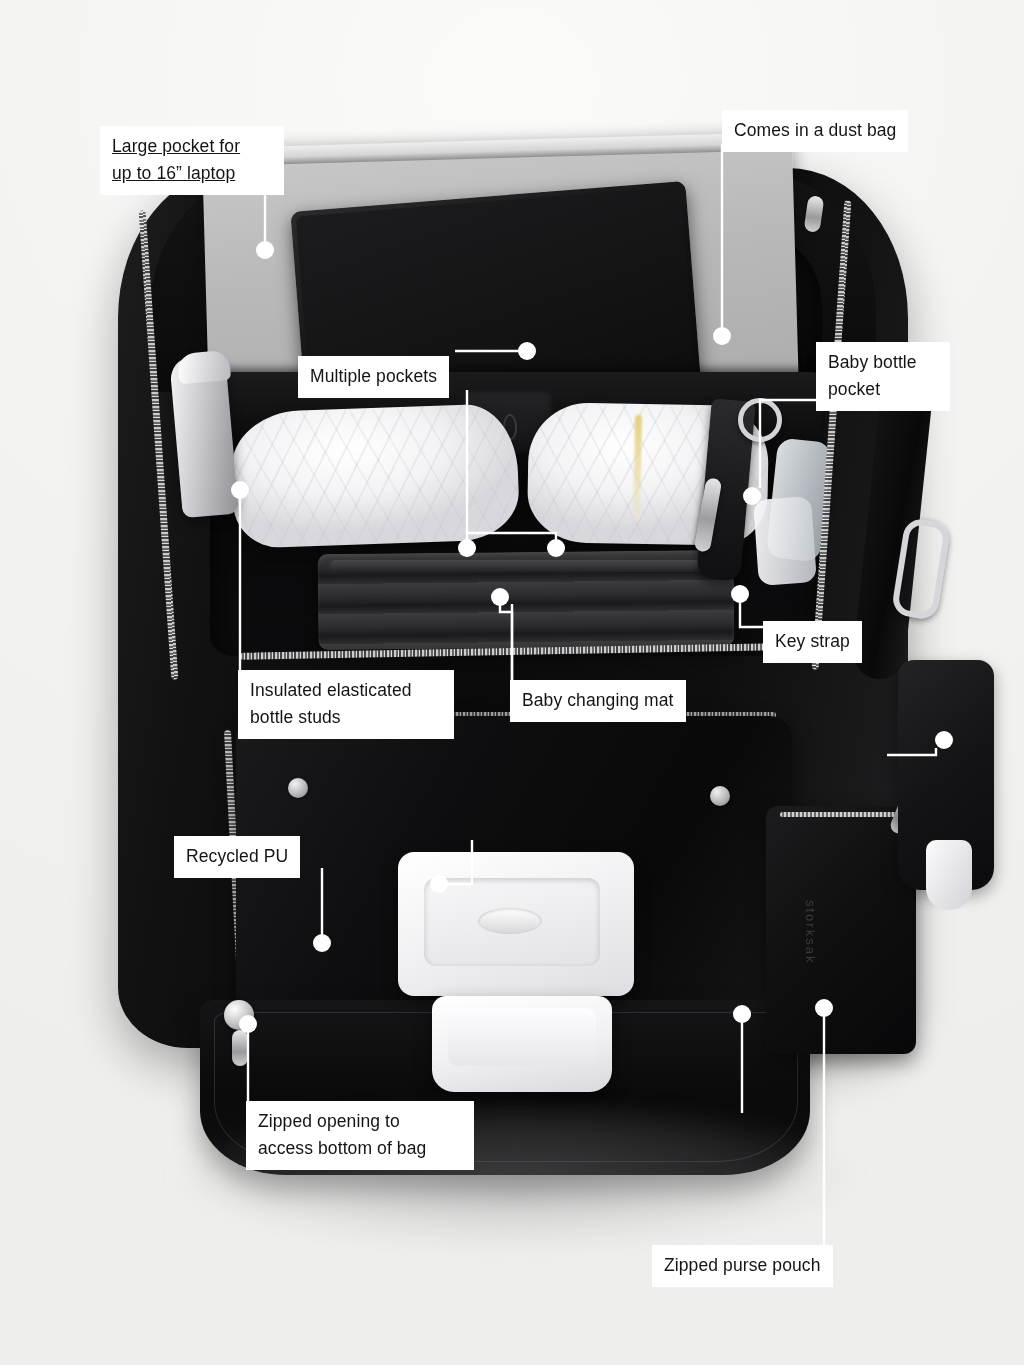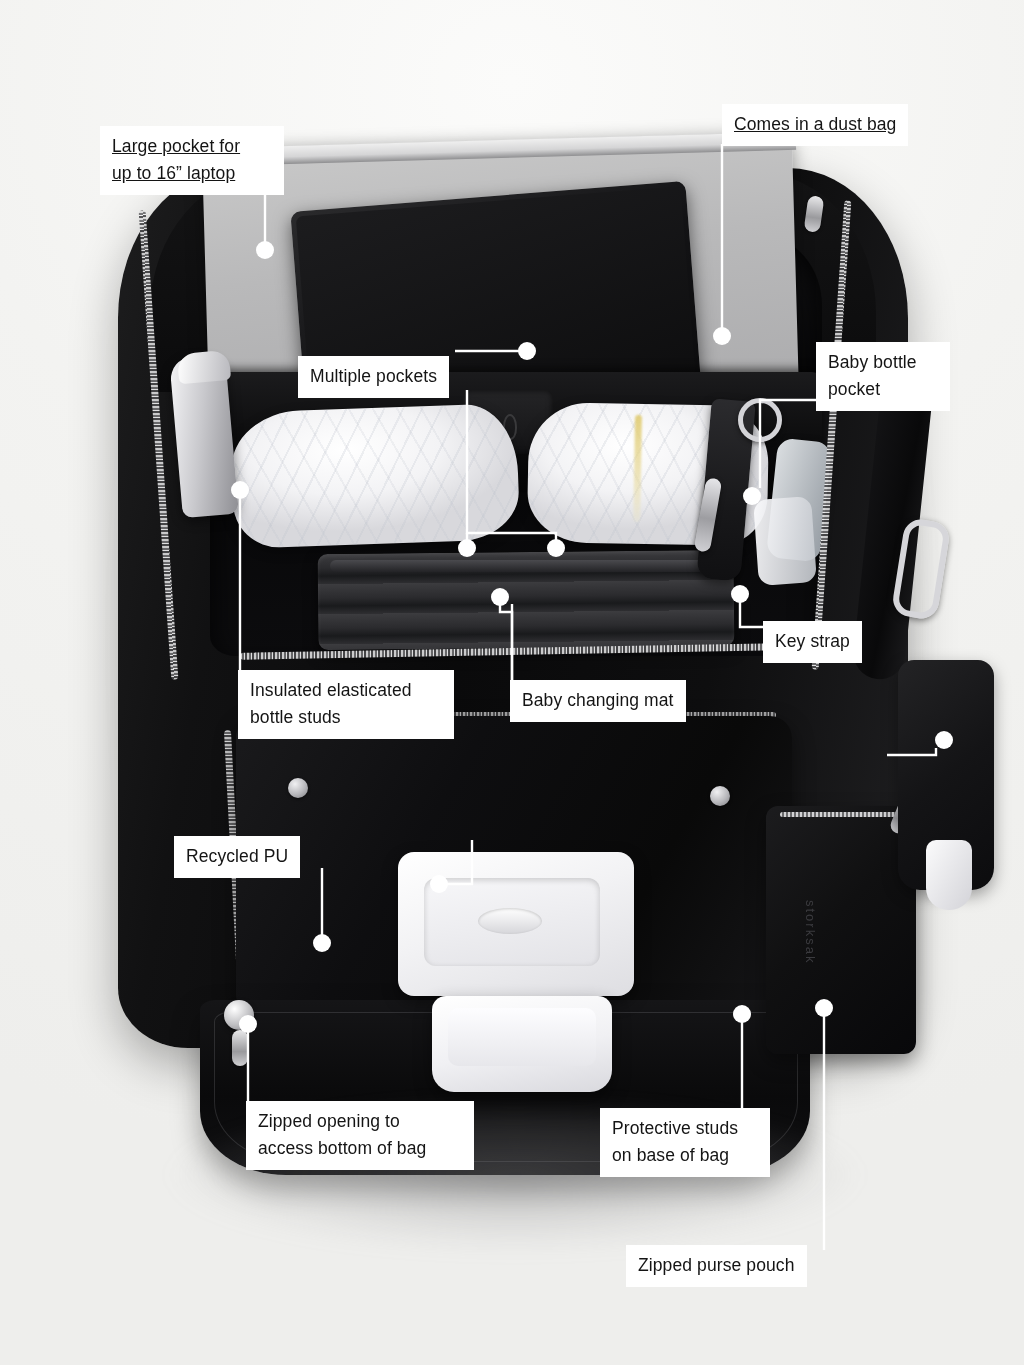--- a/index.html
+++ b/index.html
@@ -506,39 +506,37 @@
 
     <polyline points="824,1250 824,1016"></polyline>
     <circle cx="824" cy="1008" r="9"></circle>
   </svg>
 
   <div class="callouts">
 
     <div class="label" style="left:100px; top:126px; width:160px;text-decoration:underline;">Large pocket for
 up to 16” laptop</div>
 
-    <div class="label" style="left:722px; top:104px;text-decoration:underline;">Comes in a dust bag</div>
+    <div class="label" style="left:722px; top:110px;">Comes in a dust bag</div>
 
     <div class="label" style="left:298px; top:356px;">Multiple pockets</div>
 
     <div class="label" style="left:816px; top:342px; width:110px;">Baby bottle
 pocket</div>
 
     <div class="label" style="left:238px; top:670px; width:192px;">Insulated elasticated
 bottle studs</div>
 
     <div class="label" style="left:510px; top:680px;">Baby changing mat</div>
 
     <div class="label" style="left:763px; top:621px;">Key strap</div>
 
 
     <div class="label" style="left:174px; top:836px;">Recycled PU</div>
 
 
     <div class="label" style="left:246px; top:1101px; width:204px;">Zipped opening to
 access bottom of bag</div>
 
-    <div class="label" style="left:600px; top:1108px; width:146px;">Protective studs
-on base of bag</div>
-
-    <div class="label" style="left:626px; top:1245px;">Zipped purse pouch</div>
+
+    <div class="label" style="left:652px; top:1245px;">Zipped purse pouch</div>
   </div>
 </div>
 
 </body></html>

